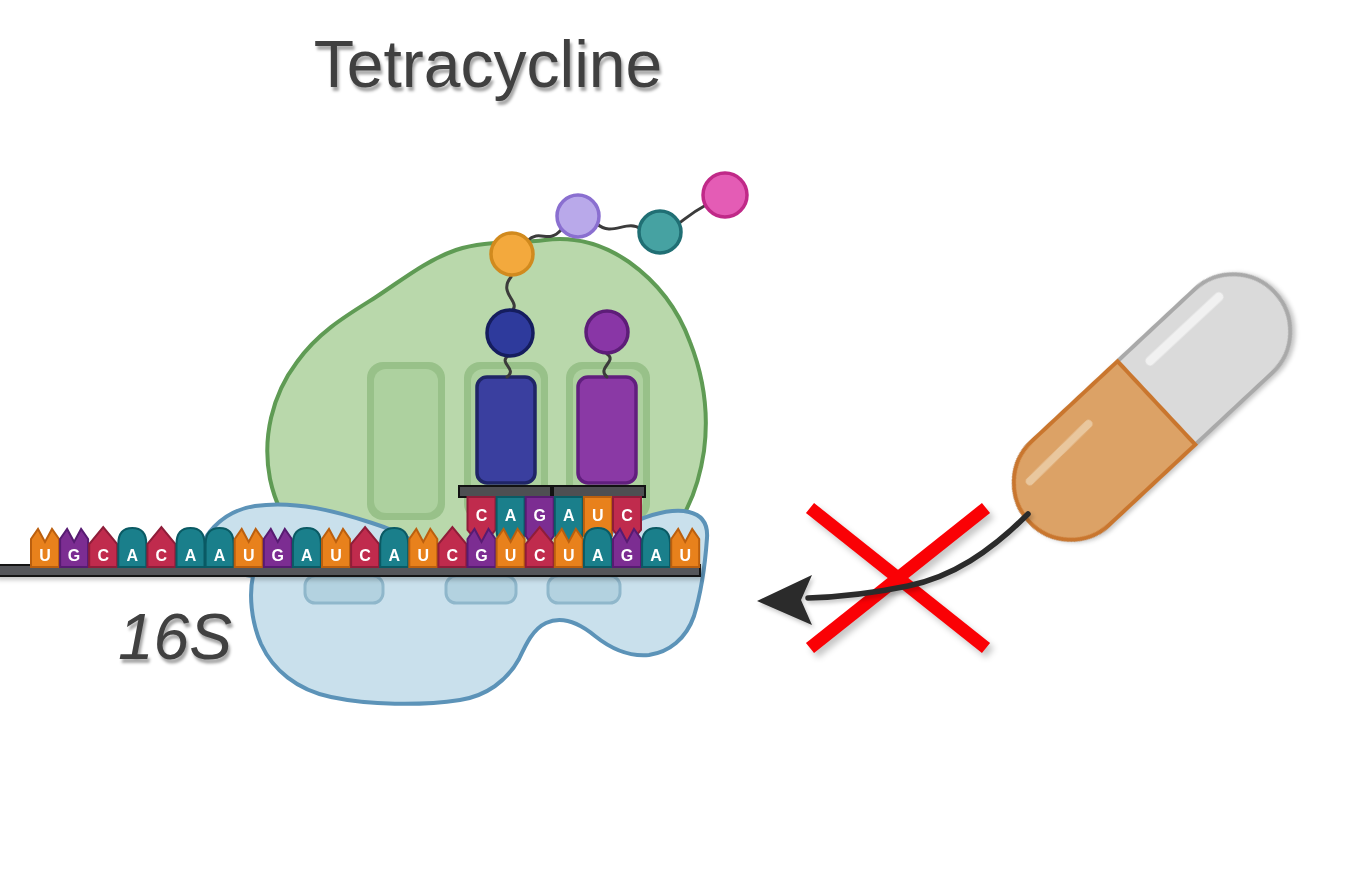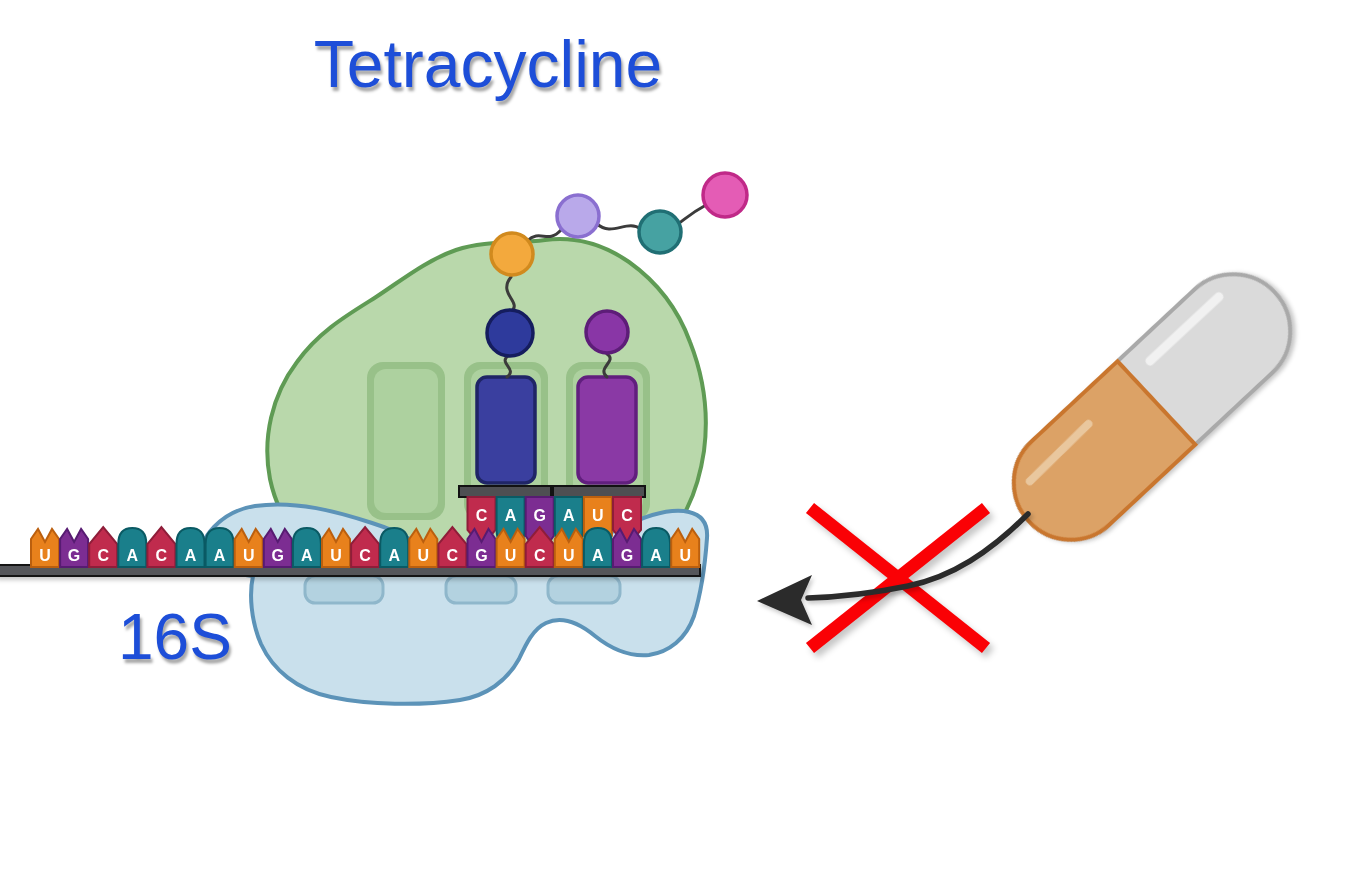--- a/index.html
+++ b/index.html
@@ -1,22 +1,22 @@
 <!DOCTYPE html>
 <html><head>
 <meta charset="utf-8">
 <style>
   html,body{margin:0;padding:0;background:#ffffff;}
   #stage{position:relative;width:1356px;height:875px;background:#ffffff;overflow:hidden;
          font-family:"Liberation Sans", sans-serif;}
   #illustration{position:absolute;left:0;top:0;}
-  .lbl{position:absolute;color:#1d4ed8;white-space:nowrap;}
+  .lbl{position:absolute;color:#404040;white-space:nowrap;}
   #title{left:228px;top:26px;width:520px;text-align:center;font-size:66px;
          text-shadow:2px 4px 3px rgba(0,0,0,0.35);}
-  #rrna-label{left:118px;top:600px;font-size:64px;
+  #rrna-label{left:118px;top:600px;font-size:64px;font-style:italic;
          text-shadow:2px 4px 3px rgba(0,0,0,0.35);text-align:right;}
   #mutations-label{left:56px;top:712px;font-size:58px;
          text-shadow:2px 4px 3px rgba(0,0,0,0.35);}
   .shadowed{filter:drop-shadow(4px 5px 3px rgba(0,0,0,0.22));}
   .softshadow{filter:drop-shadow(2px 3px 2px rgba(0,0,0,0.22));}
   text.nt{font-family:"Liberation Sans", sans-serif;font-weight:bold;font-size:16px;
           fill:#ffffff;text-anchor:middle;}
 </style>
 </head>
 <body>

